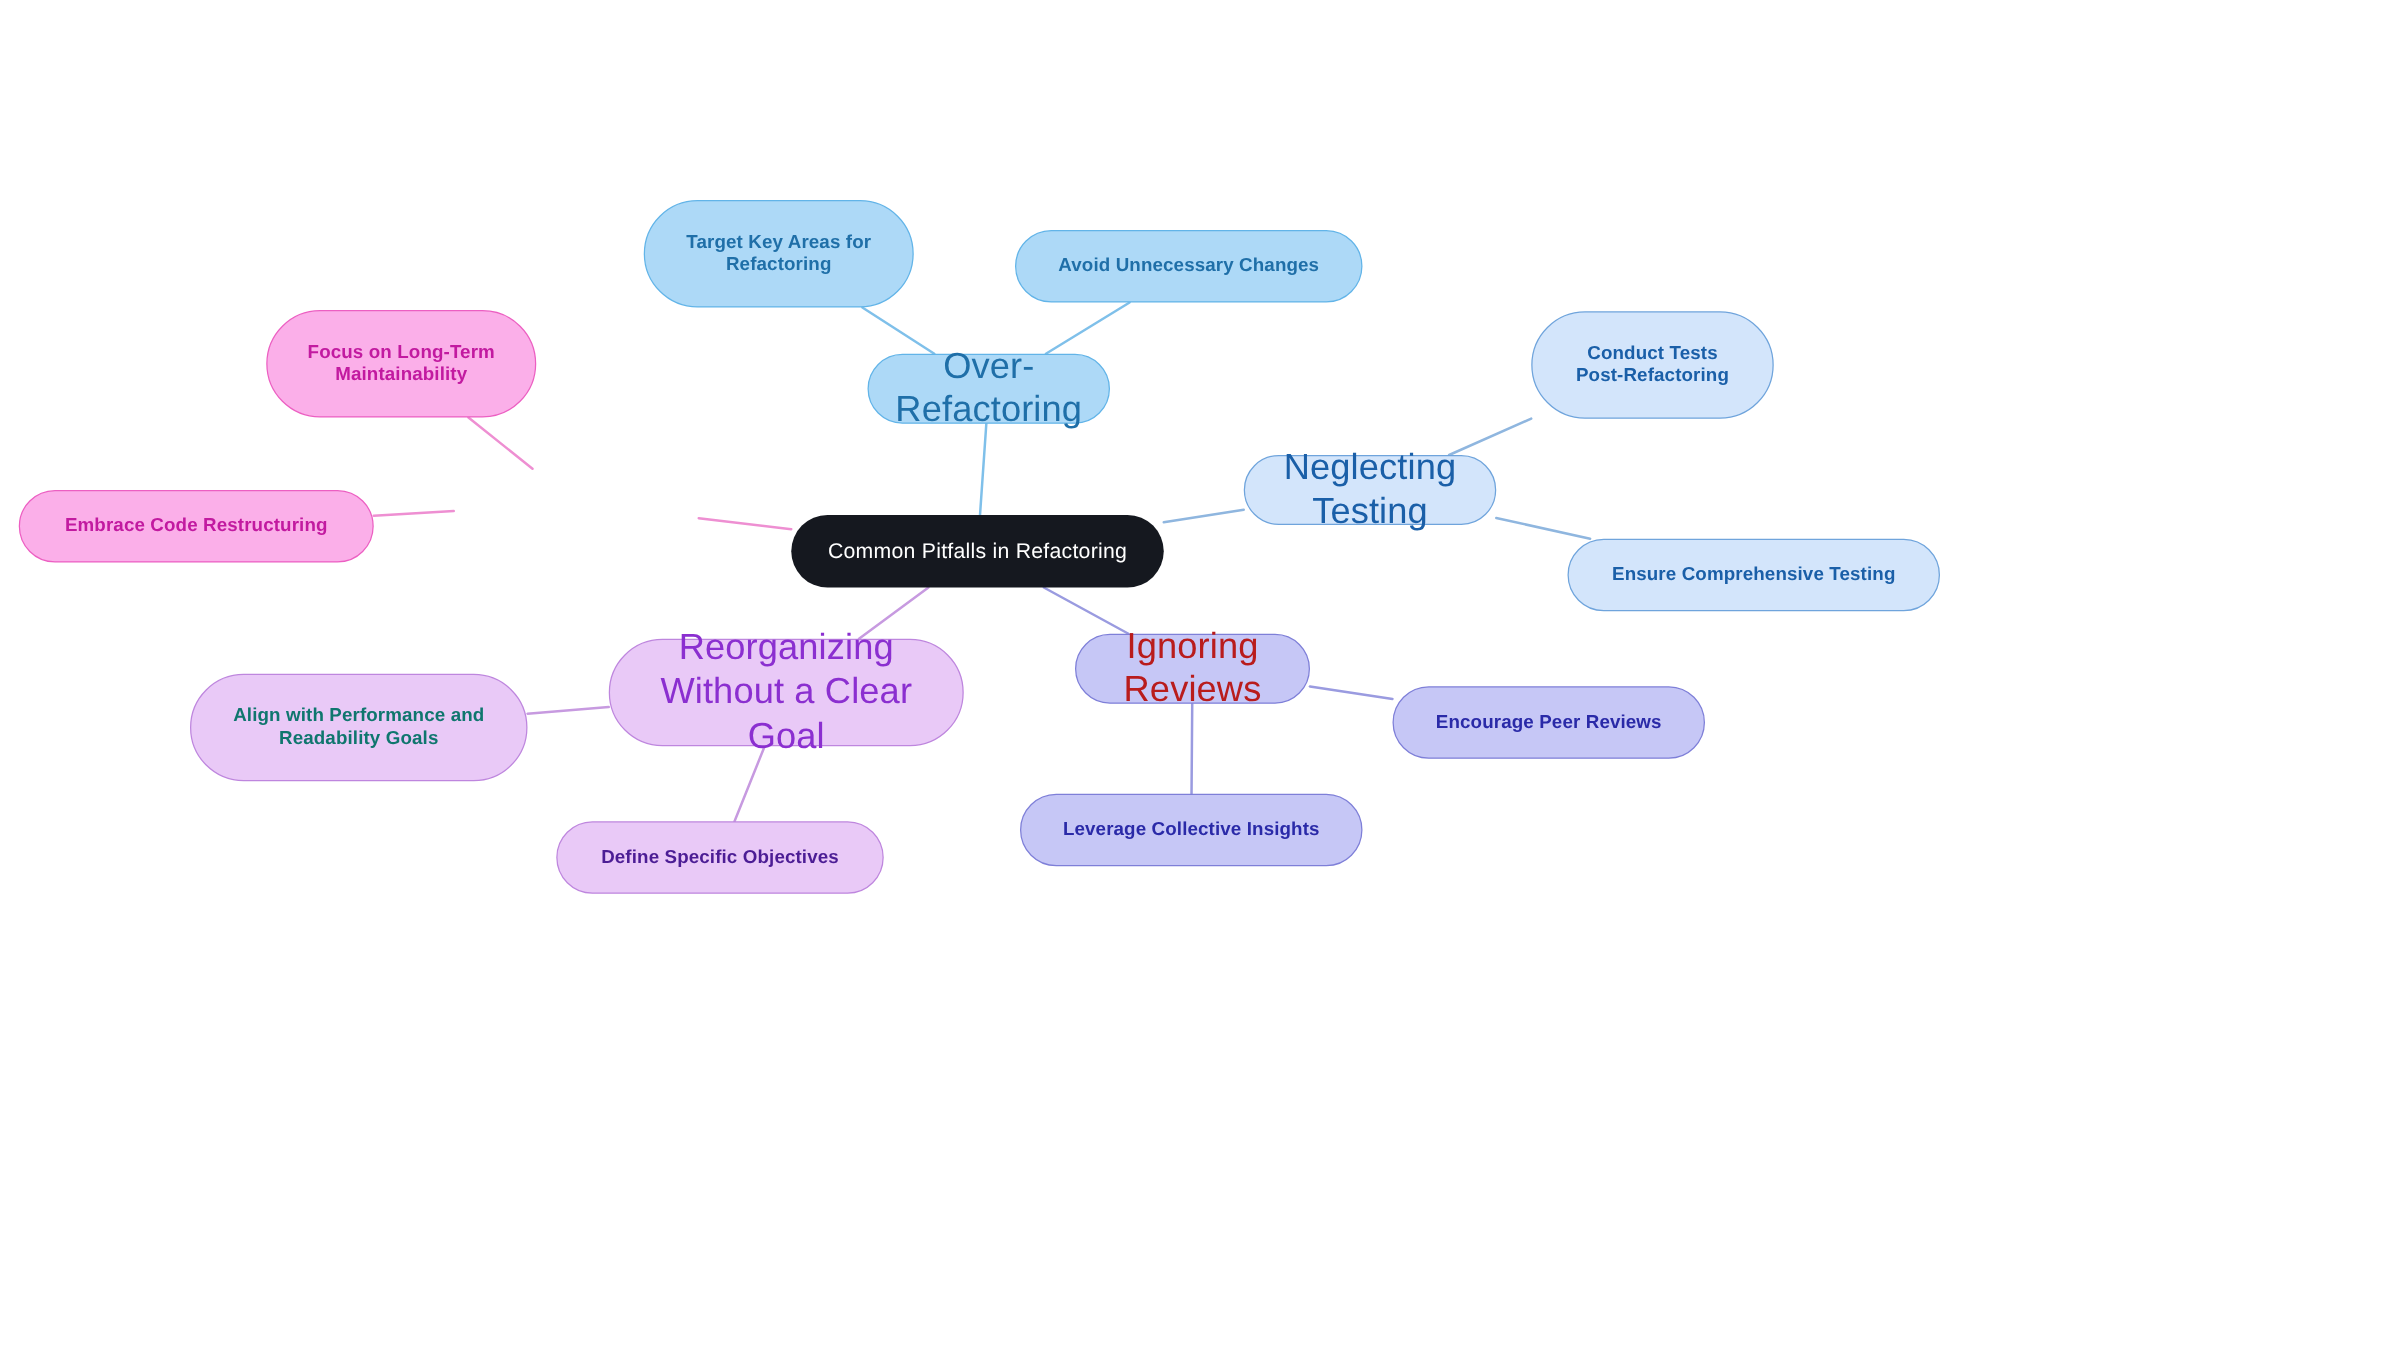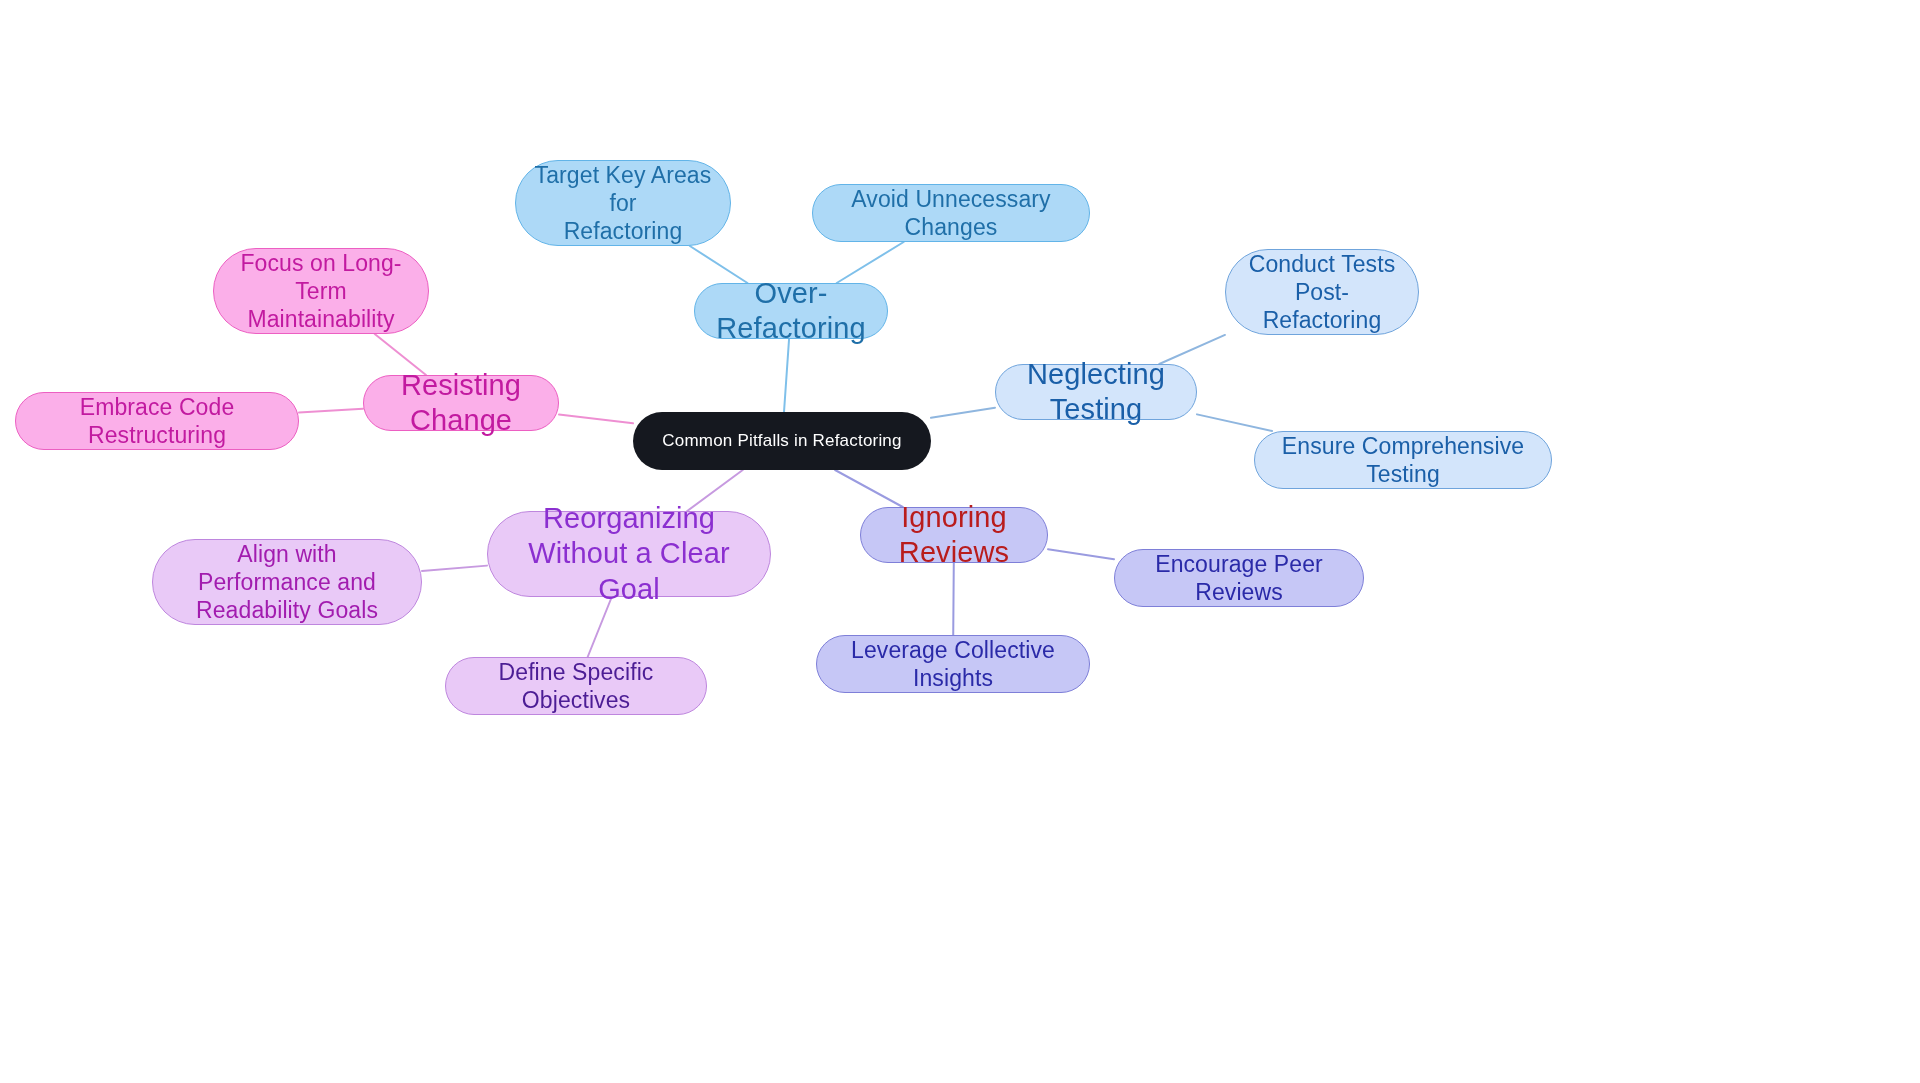--- a/index.html
+++ b/index.html
@@ -45,21 +45,22 @@
     background: #15181f;
     color: #ffffff;
     font-size: 17px;
     border-radius: 34px;
     letter-spacing: 0.2px;
   }
   .node.branch {
     font-size: 29px;
   }
   .node.leaf {
-    font-size: 23px;
+    font-size: 15px;
+    font-weight: bold;
   }
 </style>
 </head>
 <body>
 
 <div id="canvas">
   <svg id="edges" viewBox="0 0 1920 1083">
       <line x1="784.0076923076923" y1="412" x2="789.0615384615385" y2="339" stroke="#7FC0EA" stroke-width="2" stroke-linecap="round"></line>
       <line x1="747.4444444444445" y1="283" x2="689.8888888888889" y2="246" stroke="#7FC0EA" stroke-width="2" stroke-linecap="round"></line>
       <line x1="836.7142857142857" y1="283" x2="903.6530612244898" y2="242" stroke="#7FC0EA" stroke-width="2" stroke-linecap="round"></line>
@@ -82,21 +83,20 @@
     <div class="node leaf" style="left: 812px; top: 184px; width: 278px; height: 58px; background: rgb(173, 217, 247); border-color: rgb(98, 180, 232); color: rgb(31, 111, 168);">Avoid Unnecessary Changes</div>
     <div class="node branch" style="left: 995px; top: 364px; width: 202px; height: 56px; background: rgb(211, 229, 251); border-color: rgb(111, 164, 220); color: rgb(26, 95, 168);">Neglecting Testing</div>
     <div class="node leaf" style="left: 1225px; top: 249px; width: 194px; height: 86px; background: rgb(211, 229, 251); border-color: rgb(111, 164, 220); color: rgb(26, 95, 168);">Conduct Tests
 Post-Refactoring</div>
     <div class="node leaf" style="left: 1254px; top: 431px; width: 298px; height: 58px; background: rgb(211, 229, 251); border-color: rgb(111, 164, 220); color: rgb(26, 95, 168);">Ensure Comprehensive Testing</div>
     <div class="node branch" style="left: 860px; top: 507px; width: 188px; height: 56px; background: rgb(198, 199, 246); border-color: rgb(126, 127, 216); color: #b91c1c;">Ignoring Reviews</div>
     <div class="node leaf" style="left: 1114px; top: 549px; width: 250px; height: 58px; background: rgb(198, 199, 246); border-color: rgb(126, 127, 216); color: rgb(42, 42, 168);">Encourage Peer Reviews</div>
     <div class="node leaf" style="left: 816px; top: 635px; width: 274px; height: 58px; background: rgb(198, 199, 246); border-color: rgb(126, 127, 216); color: rgb(42, 42, 168); text-align: center;">Leverage Collective Insights</div>
     <div class="node branch" style="left: 487px; top: 511px; width: 284px; height: 86px; background: rgb(233, 201, 247); border-color: rgb(190, 134, 222); color: rgb(139, 47, 208);">Reorganizing Without a Clear
 Goal</div>
-    <div class="node leaf" style="left: 152px; top: 539px; width: 270px; height: 86px; background: rgb(233, 201, 247); border-color: rgb(190, 134, 222); color: #a21caf;">Align with Performance and
+    <div class="node leaf" style="left: 152px; top: 539px; width: 270px; height: 86px; background: rgb(233, 201, 247); border-color: rgb(190, 134, 222); color: #0f766e;">Align with Performance and
 Readability Goals</div>
     <div class="node leaf" style="left: 445px; top: 657px; width: 262px; height: 58px; background: rgb(233, 201, 247); border-color: rgb(190, 134, 222); color: #4c1d95;">Define Specific Objectives</div>
-    <div class="node branch" style="left: 363px; top: 375px; width: 196px; height: 56px; background: rgb(251, 175, 233); border-color: rgb(236, 95, 194); color: rgb(194, 26, 160);">Resisting Change</div>
     <div class="node leaf" style="left: 213px; top: 248px; width: 216px; height: 86px; background: rgb(251, 175, 233); border-color: rgb(236, 95, 194); color: rgb(194, 26, 160);">Focus on Long-Term
 Maintainability</div>
     <div class="node leaf" style="left: 15px; top: 392px; width: 284px; height: 58px; background: rgb(251, 175, 233); border-color: rgb(236, 95, 194); color: rgb(194, 26, 160);">Embrace Code Restructuring</div>
     <div class="node root" style="left: 633px; top: 412px; width: 298px; height: 58px;">Common Pitfalls in Refactoring</div>
   </div>
 
 </body></html>

